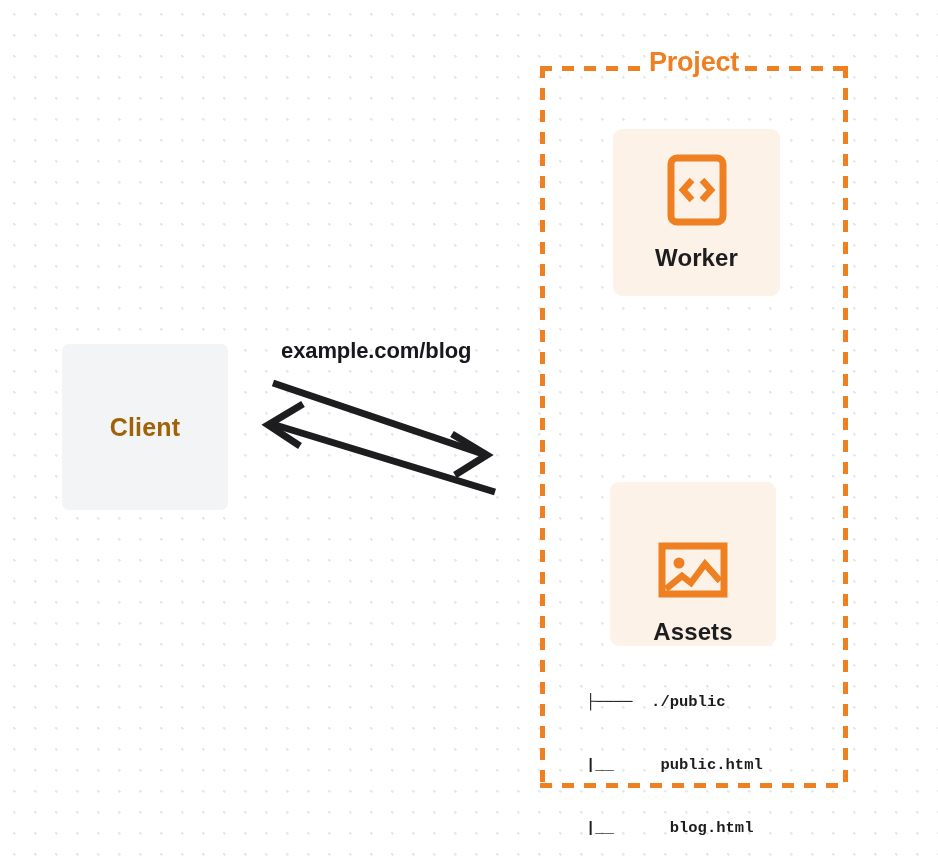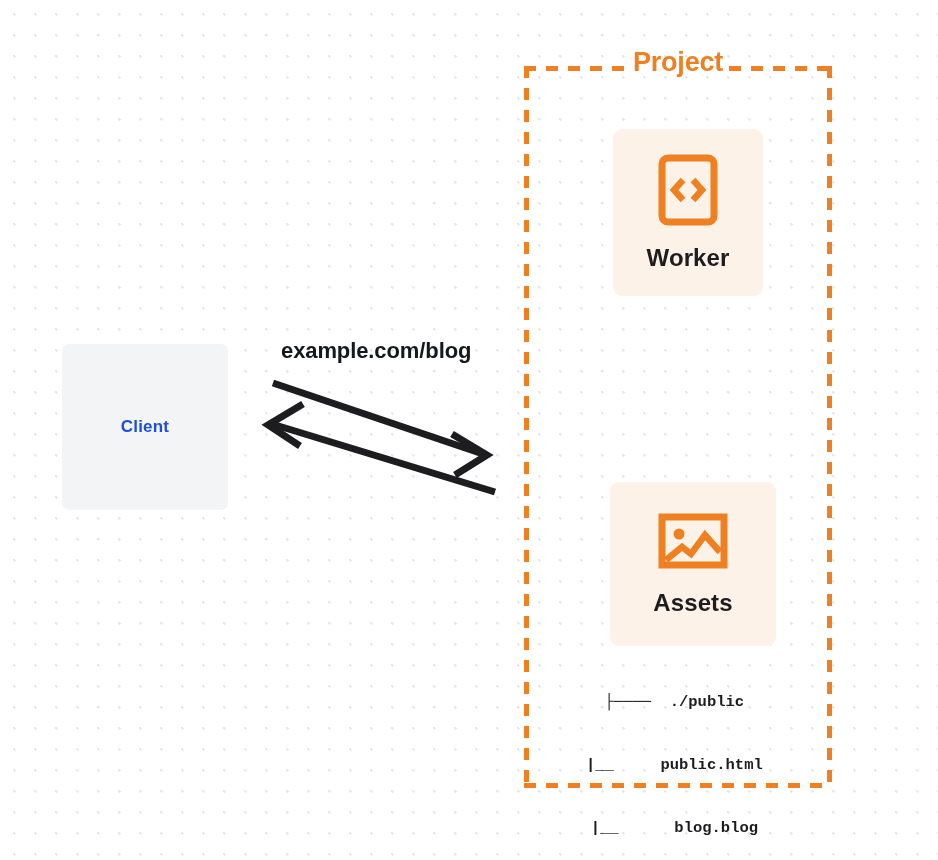--- a/index.html
+++ b/index.html
@@ -28,23 +28,23 @@
     width: 166px;
     height: 166px;
     background: #f3f4f6;
     border-radius: 7px;
     display: flex;
     align-items: center;
     justify-content: center;
   }
   .client-label {
     font-family: "Liberation Sans", sans-serif;
-    font-size: 17px;
-    font-weight: bold;
-    color: #1d4ed8;
+    font-size: 25px;
+    font-weight: bold;
+    color: #a16207;
     letter-spacing: 0.2px;
   }
 
   
   .request-label {
     position: absolute;
     left: 281px;
     top: 338px;
     font-family: "Liberation Sans", sans-serif;
     font-size: 22px;
@@ -60,21 +60,21 @@
     left: 0;
     top: 0;
     width: 938px;
     height: 860px;
     pointer-events: none;
   }
 
   
   .project-box {
     position: absolute;
-    left: 524px;
+    left: 540px;
     top: 66px;
     width: 308px;
     height: 722px;
     box-sizing: border-box;
   }
   .project-edge {
     position: absolute;
     background-repeat: repeat-x;
   }
   .edge-top-left {
@@ -118,30 +118,30 @@
     position: absolute;
     background: #fdf2e8;
     border-radius: 9px;
     display: flex;
     flex-direction: column;
     align-items: center;
   }
   .card-worker {
     left: 613px;
     top: 129px;
-    width: 150px;
+    width: 167px;
     height: 167px;
     justify-content: center;
   }
   .card-assets {
     left: 610px;
     top: 482px;
     width: 166px;
     height: 164px;
-    justify-content: center;
+    justify-content: flex-end;
   }
   .card-icon {
     display: block;
     margin-bottom: 14px;
   }
   .card-label {
     font-family: "Liberation Sans", sans-serif;
     font-size: 24px;
     font-weight: bold;
     color: #1d1d1f;
@@ -154,21 +154,21 @@
     left: 586px;
     top: 650px;
     font-family: "Liberation Mono", "DejaVu Sans Mono", monospace;
     font-size: 15.5px;
     font-weight: bold;
     color: #1d1d1f;
     line-height: 21px;
     white-space: pre;
     letter-spacing: 0px;
   }
-  .file-tree div { text-align: center; }
+  .file-tree div { text-align: left; }
 </style>
 </head>
 <body>
 
 <div id="canvas">
 
   <div class="client-box">
     <span class="client-label">Client</span>
   </div>
 
@@ -214,17 +214,17 @@
         <circle cx="21" cy="23" r="5.5" fill="#ef8022"></circle>
         <path d="M8 49 L24 36 L33 43 L47 24 L62 41" fill="none" stroke="#ef8022" stroke-width="6.5" stroke-linecap="butt" stroke-linejoin="miter"></path>
       </svg>
     </span>
     <span class="card-label">Assets</span>
   </div>
 
   <div class="file-tree">
     <div>├────  ./public</div>
     <div>|__     public.html</div>
-    <div>|__      blog.blog</div>
+    <div>|__      blog.html</div>
     
   </div>
 
 </div>
 
 </body></html>

